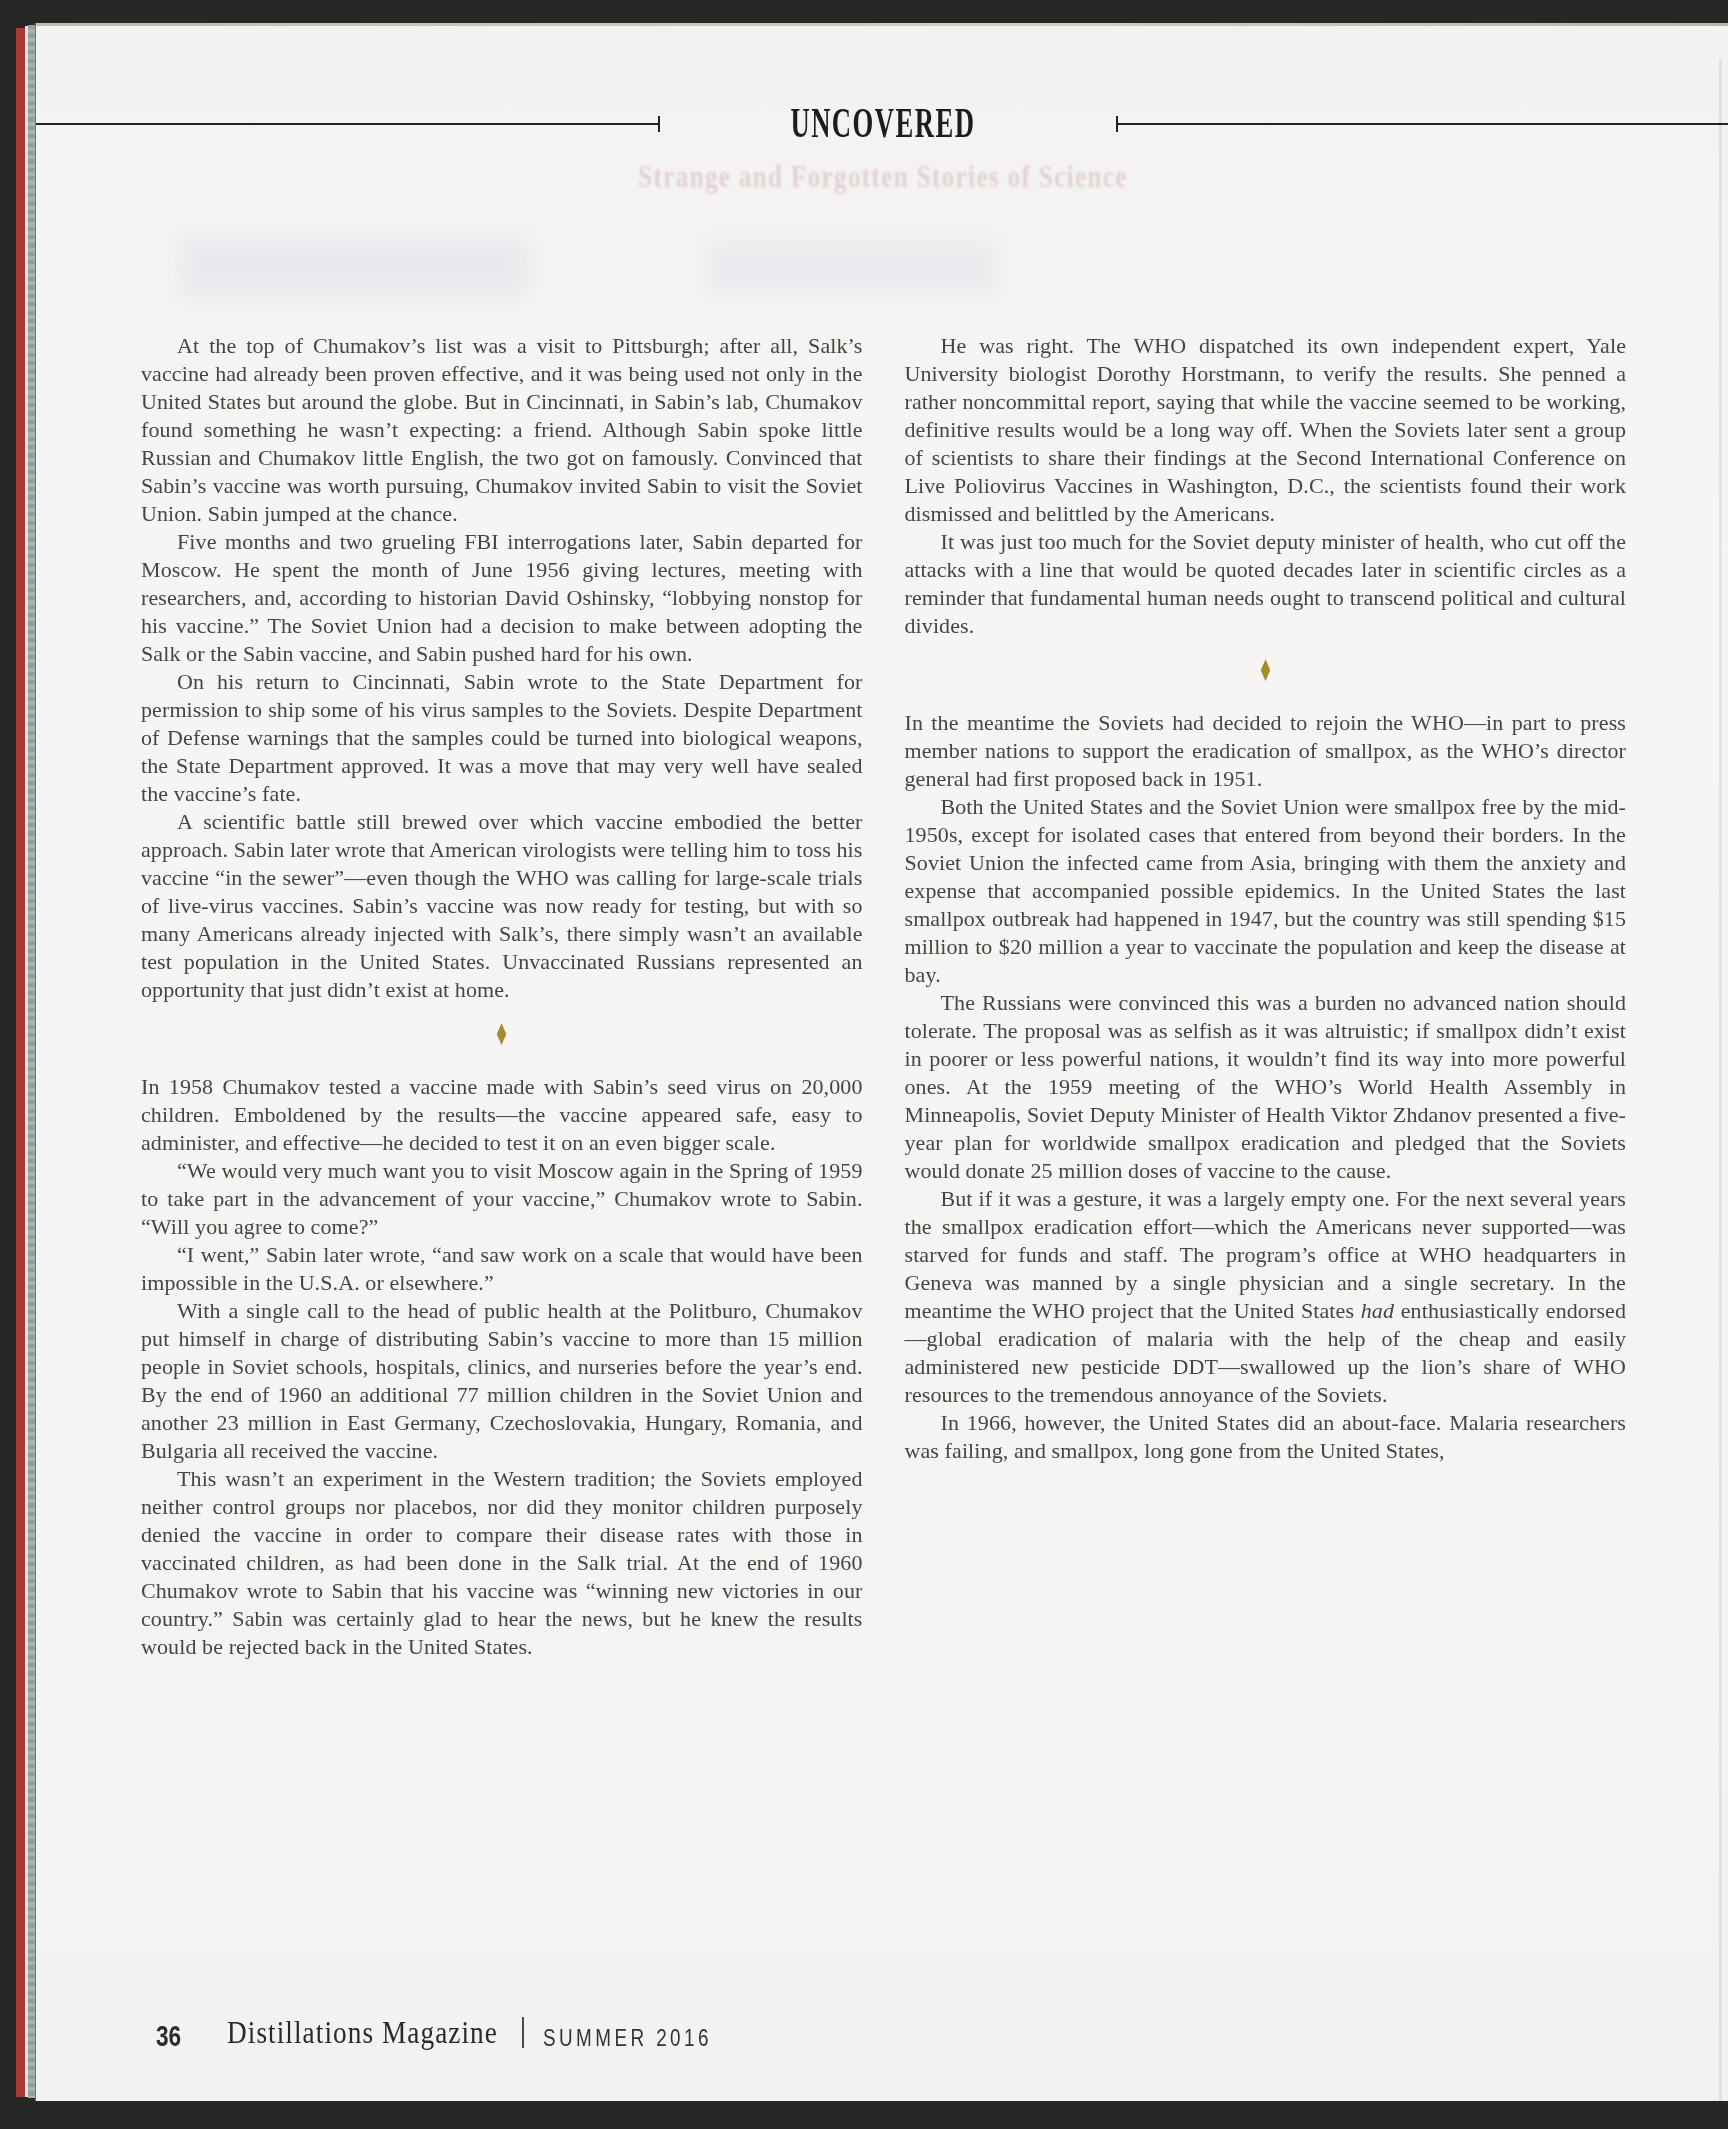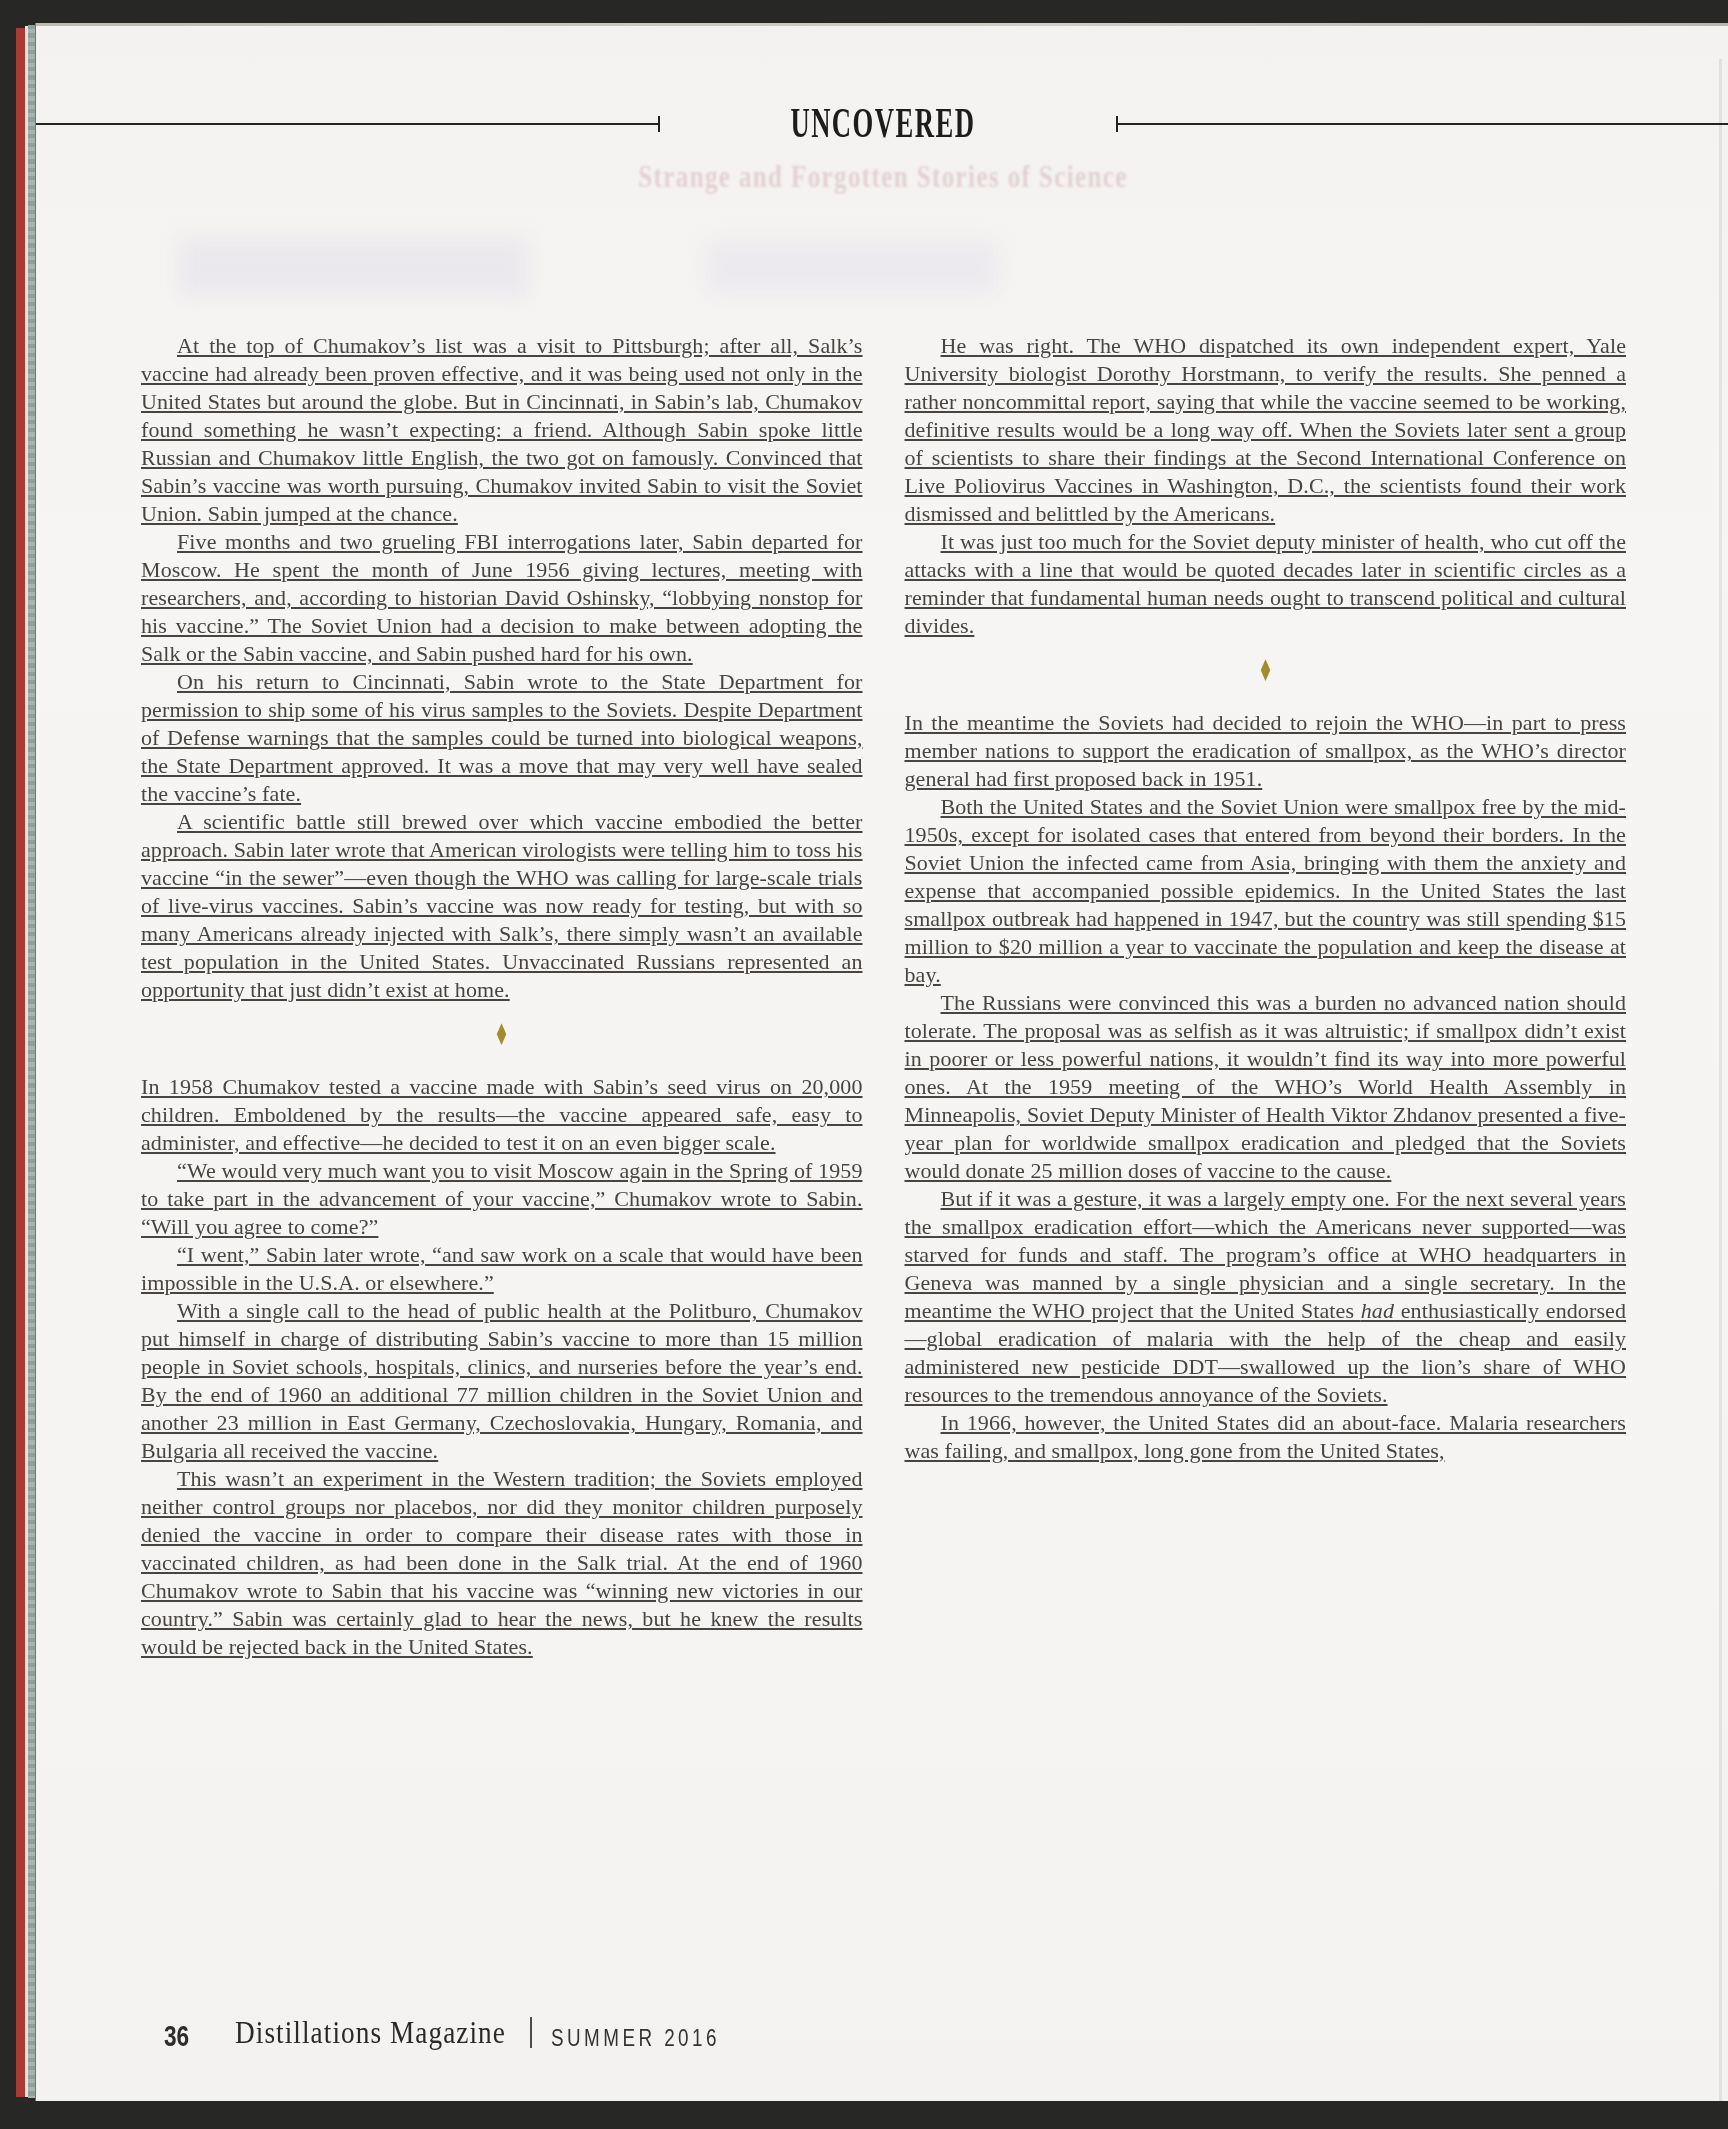--- a/index.html
+++ b/index.html
@@ -47,30 +47,30 @@
     color:rgba(189,138,148,0.32);filter:blur(1.2px);
   }
   .bleed{position:absolute;filter:blur(9.6px);}
   .bleed-1{top:216px;left:144px;width:348px;height:57px;background:rgba(223,219,233,0.45);}
   .bleed-2{top:219px;left:672px;width:288px;height:51px;background:rgba(223,219,233,0.38);}
   
   .columns{position:absolute;left:105px;top:309px;width:1485px;display:flex;gap:42px;}
   .col{width:722px;}
   .para{
     margin:0;font-size:22px;line-height:28px;color:#474441;
-    text-align:justify;letter-spacing:0.1px;text-decoration:underline;
+    text-align:justify;letter-spacing:0.1px;
   }
   .para.indent{text-indent:36px;}
   .divider{text-align:center;margin:17px 0 24px;height:28px;}
   .diamond{
     display:inline-block;font-family:"DejaVu Sans",sans-serif;
     font-size:30px;line-height:28px;color:#a58b2b;transform:scaleX(0.56);
   }
   
-  .footer{position:absolute;left:128px;top:1992px;width:900px;height:38px;}
+  .footer{position:absolute;left:120px;top:1992px;width:900px;height:38px;}
   .pnum{
     position:absolute;left:0;top:4.8px;font-family:"Liberation Sans",sans-serif;
     font-weight:bold;font-size:29px;color:#2c2c2a;
     transform:scaleX(0.78);transform-origin:left;
   }
   .mag{
     position:absolute;left:71px;top:0;font-size:31px;letter-spacing:1.2px;color:#2a2927;
     transform:scaleX(0.88);transform-origin:left;white-space:nowrap;
   }
   .vbar{position:absolute;left:366px;top:2.4px;width:1.8px;height:31px;background:#4c4b49;}

